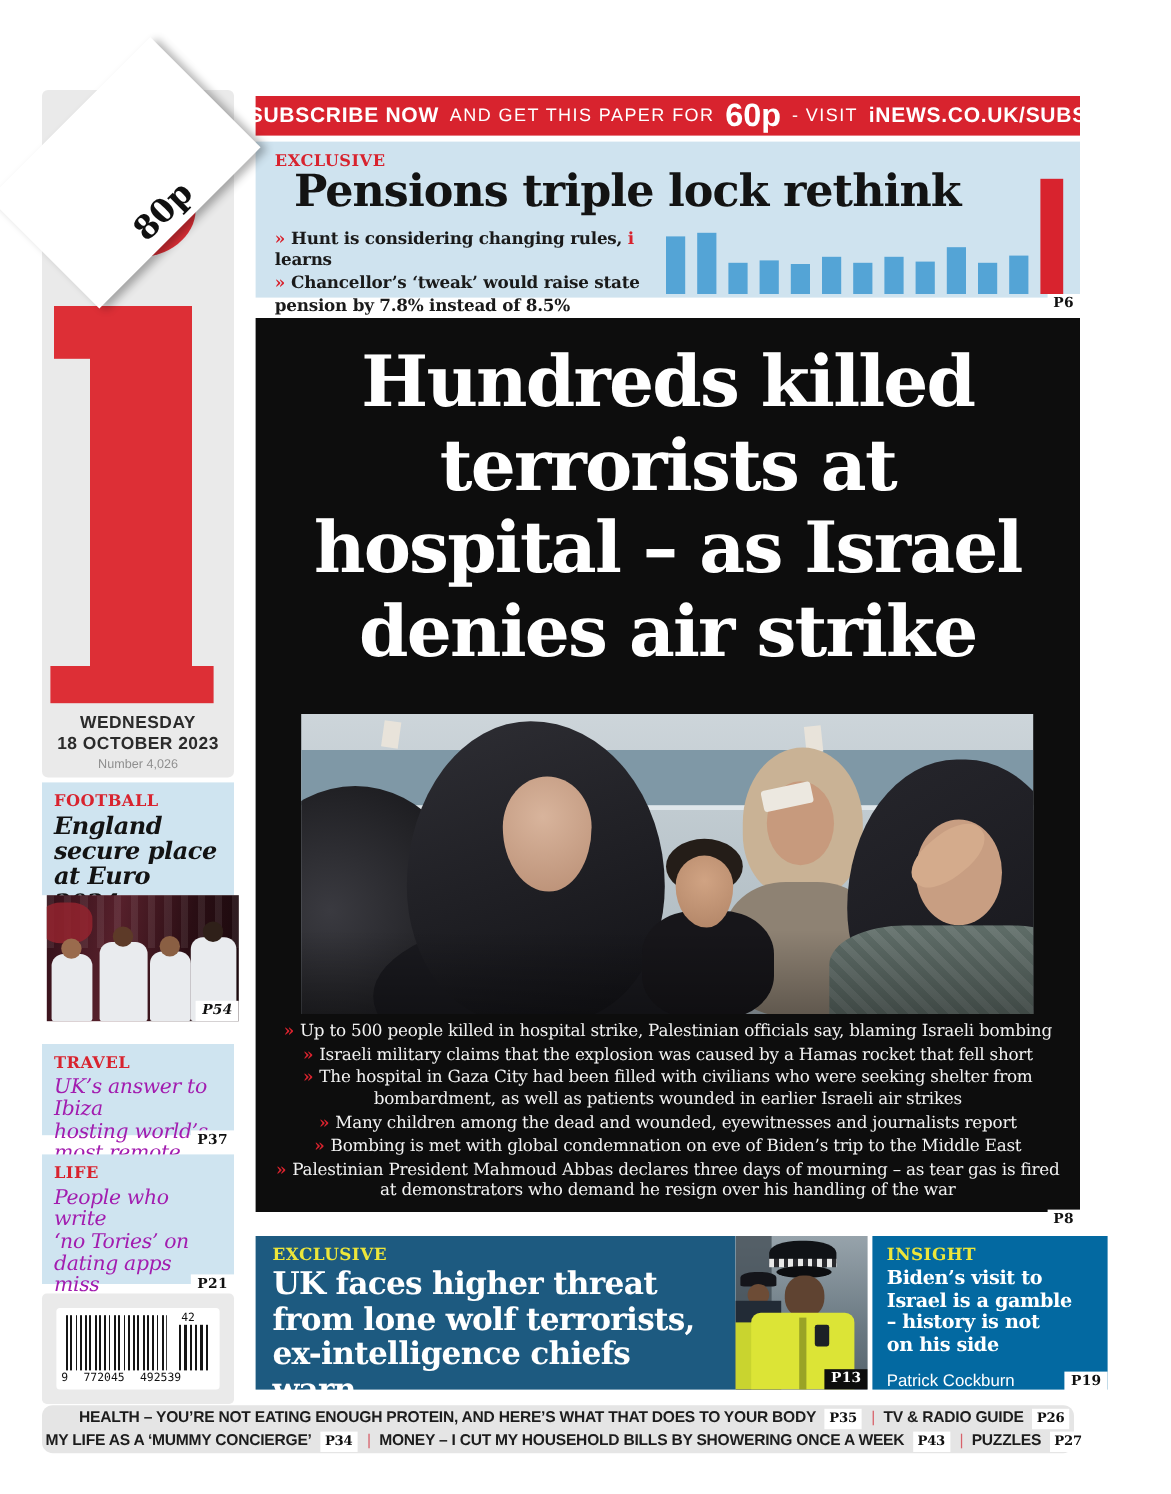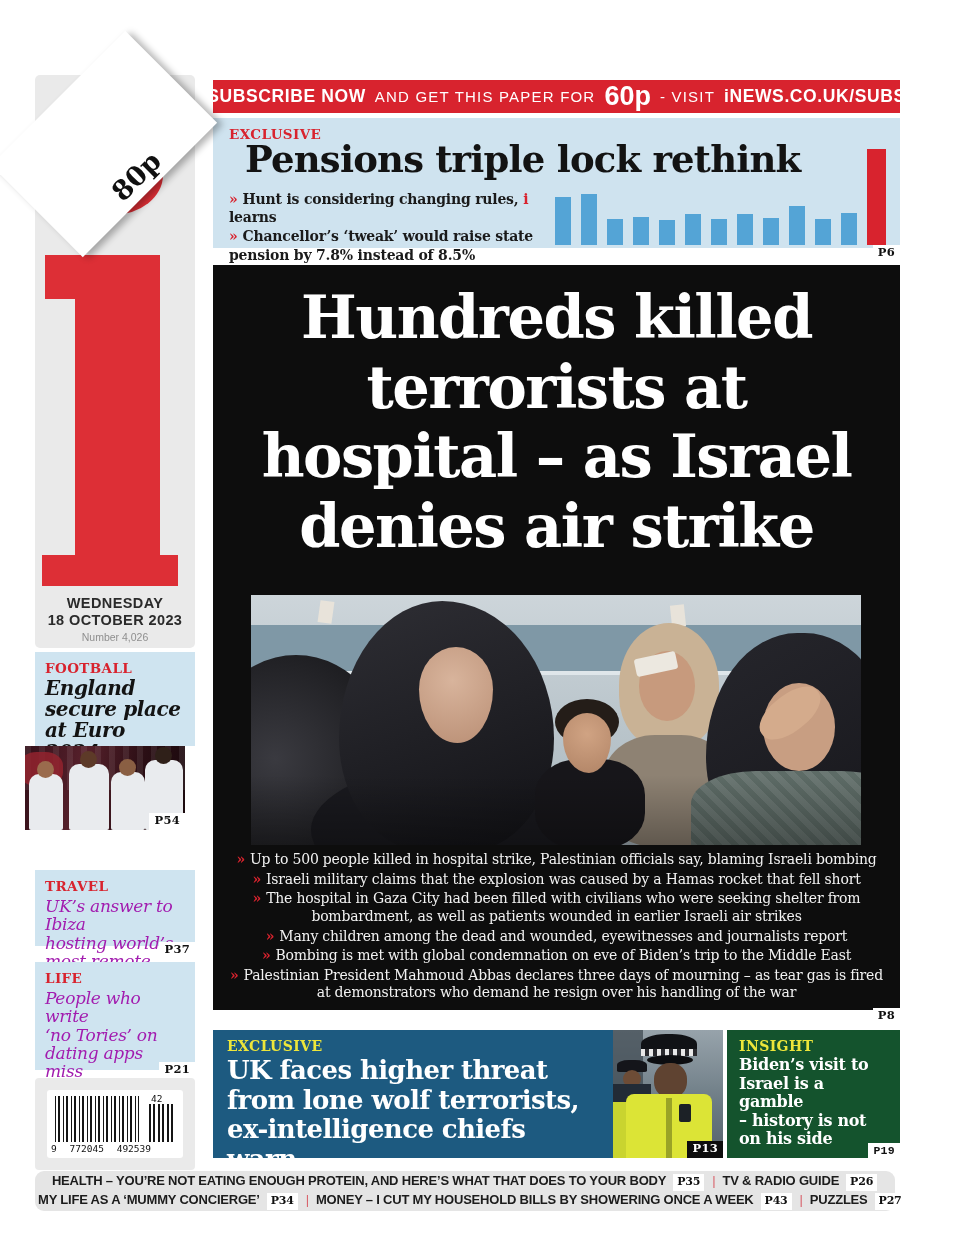--- a/index.html
+++ b/index.html
@@ -94,22 +94,22 @@
   .sb-head-it{font-family:"DejaVu Serif",serif;font-style:italic;font-weight:800;color:#131313;
               font-size:20px;line-height:1.06;letter-spacing:-.4px;margin-top:2px;}
   .sb-head-light{font-family:"DejaVu Serif",serif;font-style:italic;font-weight:500;color:#a21caf;
                  font-size:17px;line-height:1.08;letter-spacing:-.3px;margin-top:3px;}
   .sb-byline{font-family:"DejaVu Serif",serif;font-style:italic;font-weight:700;color:#d8232e;
              font-size:14.5px;margin-top:3px;}
   .sb-travel{top:870px;height:76px;}
   .sb-life{top:962px;height:108px;}
 
   
-  .photo-football{left:25px;top:746px;width:160px;height:84px;overflow:hidden;
-      background:linear-gradient(100deg,#331019,#56202b 35%,#2a0e14 70%,#1a090d);}
+  .photo-football{left:39px;top:746px;width:160px;height:105px;overflow:hidden;
+      background:linear-gradient(100deg,#331019,#56202b 35%,#2a0e14 70%,#1a090d);font-style:italic;}
   .pf-crowd{left:0;top:0;width:100%;height:44px;
       background:repeating-linear-gradient(90deg,rgba(255,255,255,.08) 0 6px,transparent 6px 14px);}
   .pf-flag{left:-6px;top:6px;width:44px;height:34px;border-radius:40%;background:#93232e;opacity:.85;}
   .pf-shirt{background:#e9ebee;border-radius:10px 10px 2px 2px;position:absolute;bottom:0;}
   .pf-s1{left:4px;width:34px;height:56px;}
   .pf-s2{left:44px;width:40px;height:66px;}
   .pf-s3{left:86px;width:34px;height:58px;}
   .pf-s4{left:120px;width:38px;height:70px;}
   .pf-head{position:absolute;width:17px;height:17px;border-radius:50%;}
   .pf-h1{left:12px;bottom:52px;background:#9a6b4d;}
@@ -140,30 +140,30 @@
   .bp-body2{left:-6px;top:54px;width:44px;height:74px;background:#222b36;}
   .bp-vest2{left:-2px;top:72px;width:40px;height:56px;background:#c9d42f;}
   .bp-cap{left:28px;top:4px;width:56px;height:22px;background:#101216;border-radius:45% 45% 18% 18%;}
   .bp-band{left:28px;top:19px;width:56px;height:7px;
            background:repeating-linear-gradient(90deg,#e8e8e8 0 4px,#2a2a2e 4px 8px);}
   .bp-peak{left:34px;top:25px;width:46px;height:10px;background:#0c0d10;border-radius:50%;}
   .bp-face{left:41px;top:33px;width:33px;height:35px;border-radius:46%;background:#5f4331;}
   .bp-jacket{left:13px;top:64px;width:86px;height:64px;background:#dce436;border-radius:8px 8px 0 0;}
   .bp-zip{left:53px;top:68px;width:6px;height:60px;background:#9aa326;}
   .bp-radio{left:66px;top:74px;width:12px;height:18px;background:#1c2126;border-radius:2px;}
-  .b-insight{left:727px;top:1030px;width:173px;height:128px;background:#14532d;box-sizing:border-box;padding:8px 12px;}
+  .b-insight{left:727px;top:1030px;width:196px;height:128px;background:#0369a1;box-sizing:border-box;padding:8px 12px;}
   .b-insight .hl{font-family:"DejaVu Serif",serif;font-weight:800;font-size:16px;line-height:1.16;
                  letter-spacing:-.3px;color:#fff;margin-top:2px;}
   .b-insight .byline{color:#fff;font-size:14px;margin-top:12px;font-family:"Liberation Sans",sans-serif;}
 
   
   .footer{left:35px;top:1171px;width:860px;height:40px;background:#e5e5e5;border-radius:9px;
           color:#1c1c1c;font-weight:700;font-size:13px;letter-spacing:-.2px;text-align:center;
           display:flex;flex-direction:column;justify-content:center;gap:1px;}
-  .footer .fline{line-height:16px;white-space:nowrap;}
+  .footer .fline{line-height:16px;white-space:nowrap;text-align:right;}
   .footer .ftxt{margin:0 3px;}
   .footer .fpl{display:inline-block;background:#fff;color:#101010;font-family:"DejaVu Serif",serif;
                font-weight:800;font-size:11px;padding:0 4px 1px;margin:0 4px;}
   .footer .fsep{color:#d8616a;margin:0 4px;font-weight:400;}
 </style>
 </head>
 <body>
 
 <div class="page">
 
@@ -340,21 +340,21 @@
 
   <div class="abs b-insight">
     <div class="kicker yellow">INSIGHT</div>
     <div class="hl">
         <div class="line">Biden’s visit to</div>
         <div class="line">Israel is a gamble</div>
         <div class="line">– history is not</div>
         <div class="line">on his side</div>
       </div>
     <div class="byline">Patrick Cockburn</div>
-    <div class="plabel" style="right:0;bottom:-2px;font-family:Liberation Mono, monospace;">P19</div>
+    <div class="plabel" style="right:0;bottom:-2px;">P19</div>
   </div>
 
   <div class="abs footer">
     <div class="fline"><span class="ftxt">HEALTH – YOU’RE NOT EATING ENOUGH PROTEIN, AND HERE’S WHAT THAT DOES TO YOUR BODY</span><span class="fpl">P35</span><span class="fsep">|</span><span class="ftxt">TV &amp; RADIO GUIDE</span><span class="fpl">P26</span></div>
     <div class="fline"><span class="ftxt">MY LIFE AS A ‘MUMMY CONCIERGE’</span><span class="fpl">P34</span><span class="fsep">|</span><span class="ftxt">MONEY – I CUT MY HOUSEHOLD BILLS BY SHOWERING ONCE A WEEK</span><span class="fpl">P43</span><span class="fsep">|</span><span class="ftxt">PUZZLES</span><span class="fpl">P27</span></div>
   </div>
 
 </div>
 
 </body></html>

